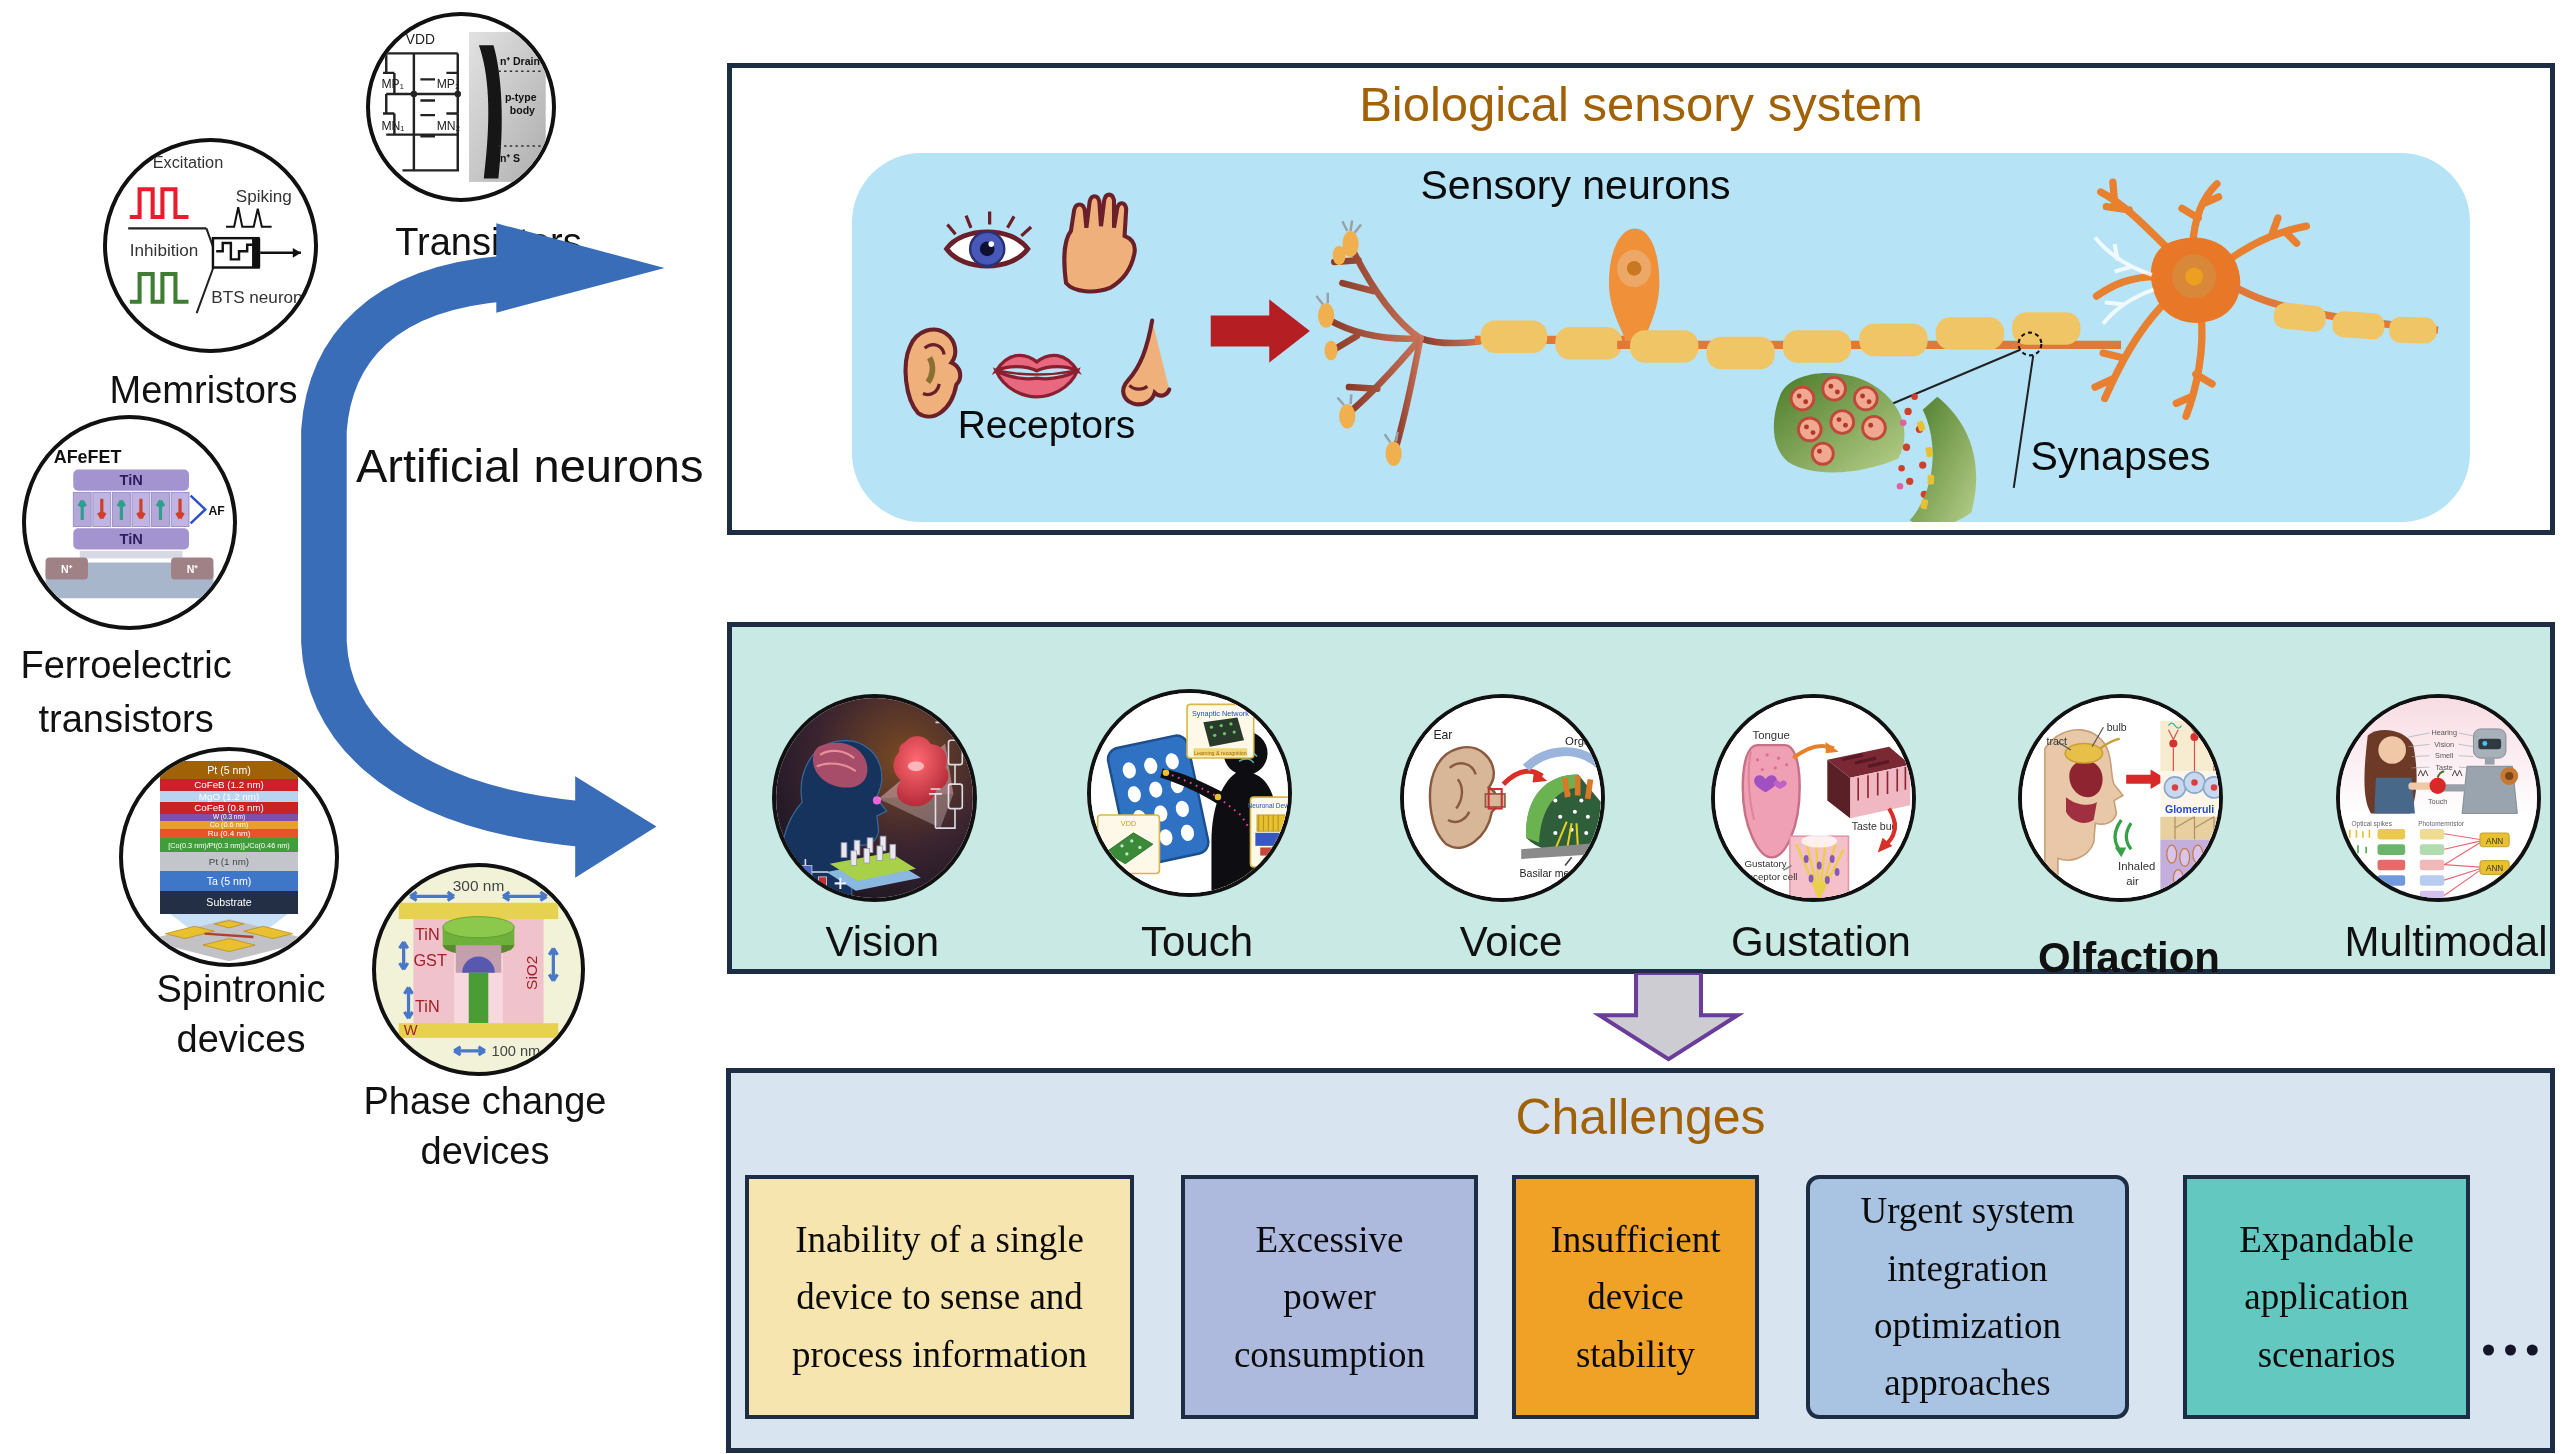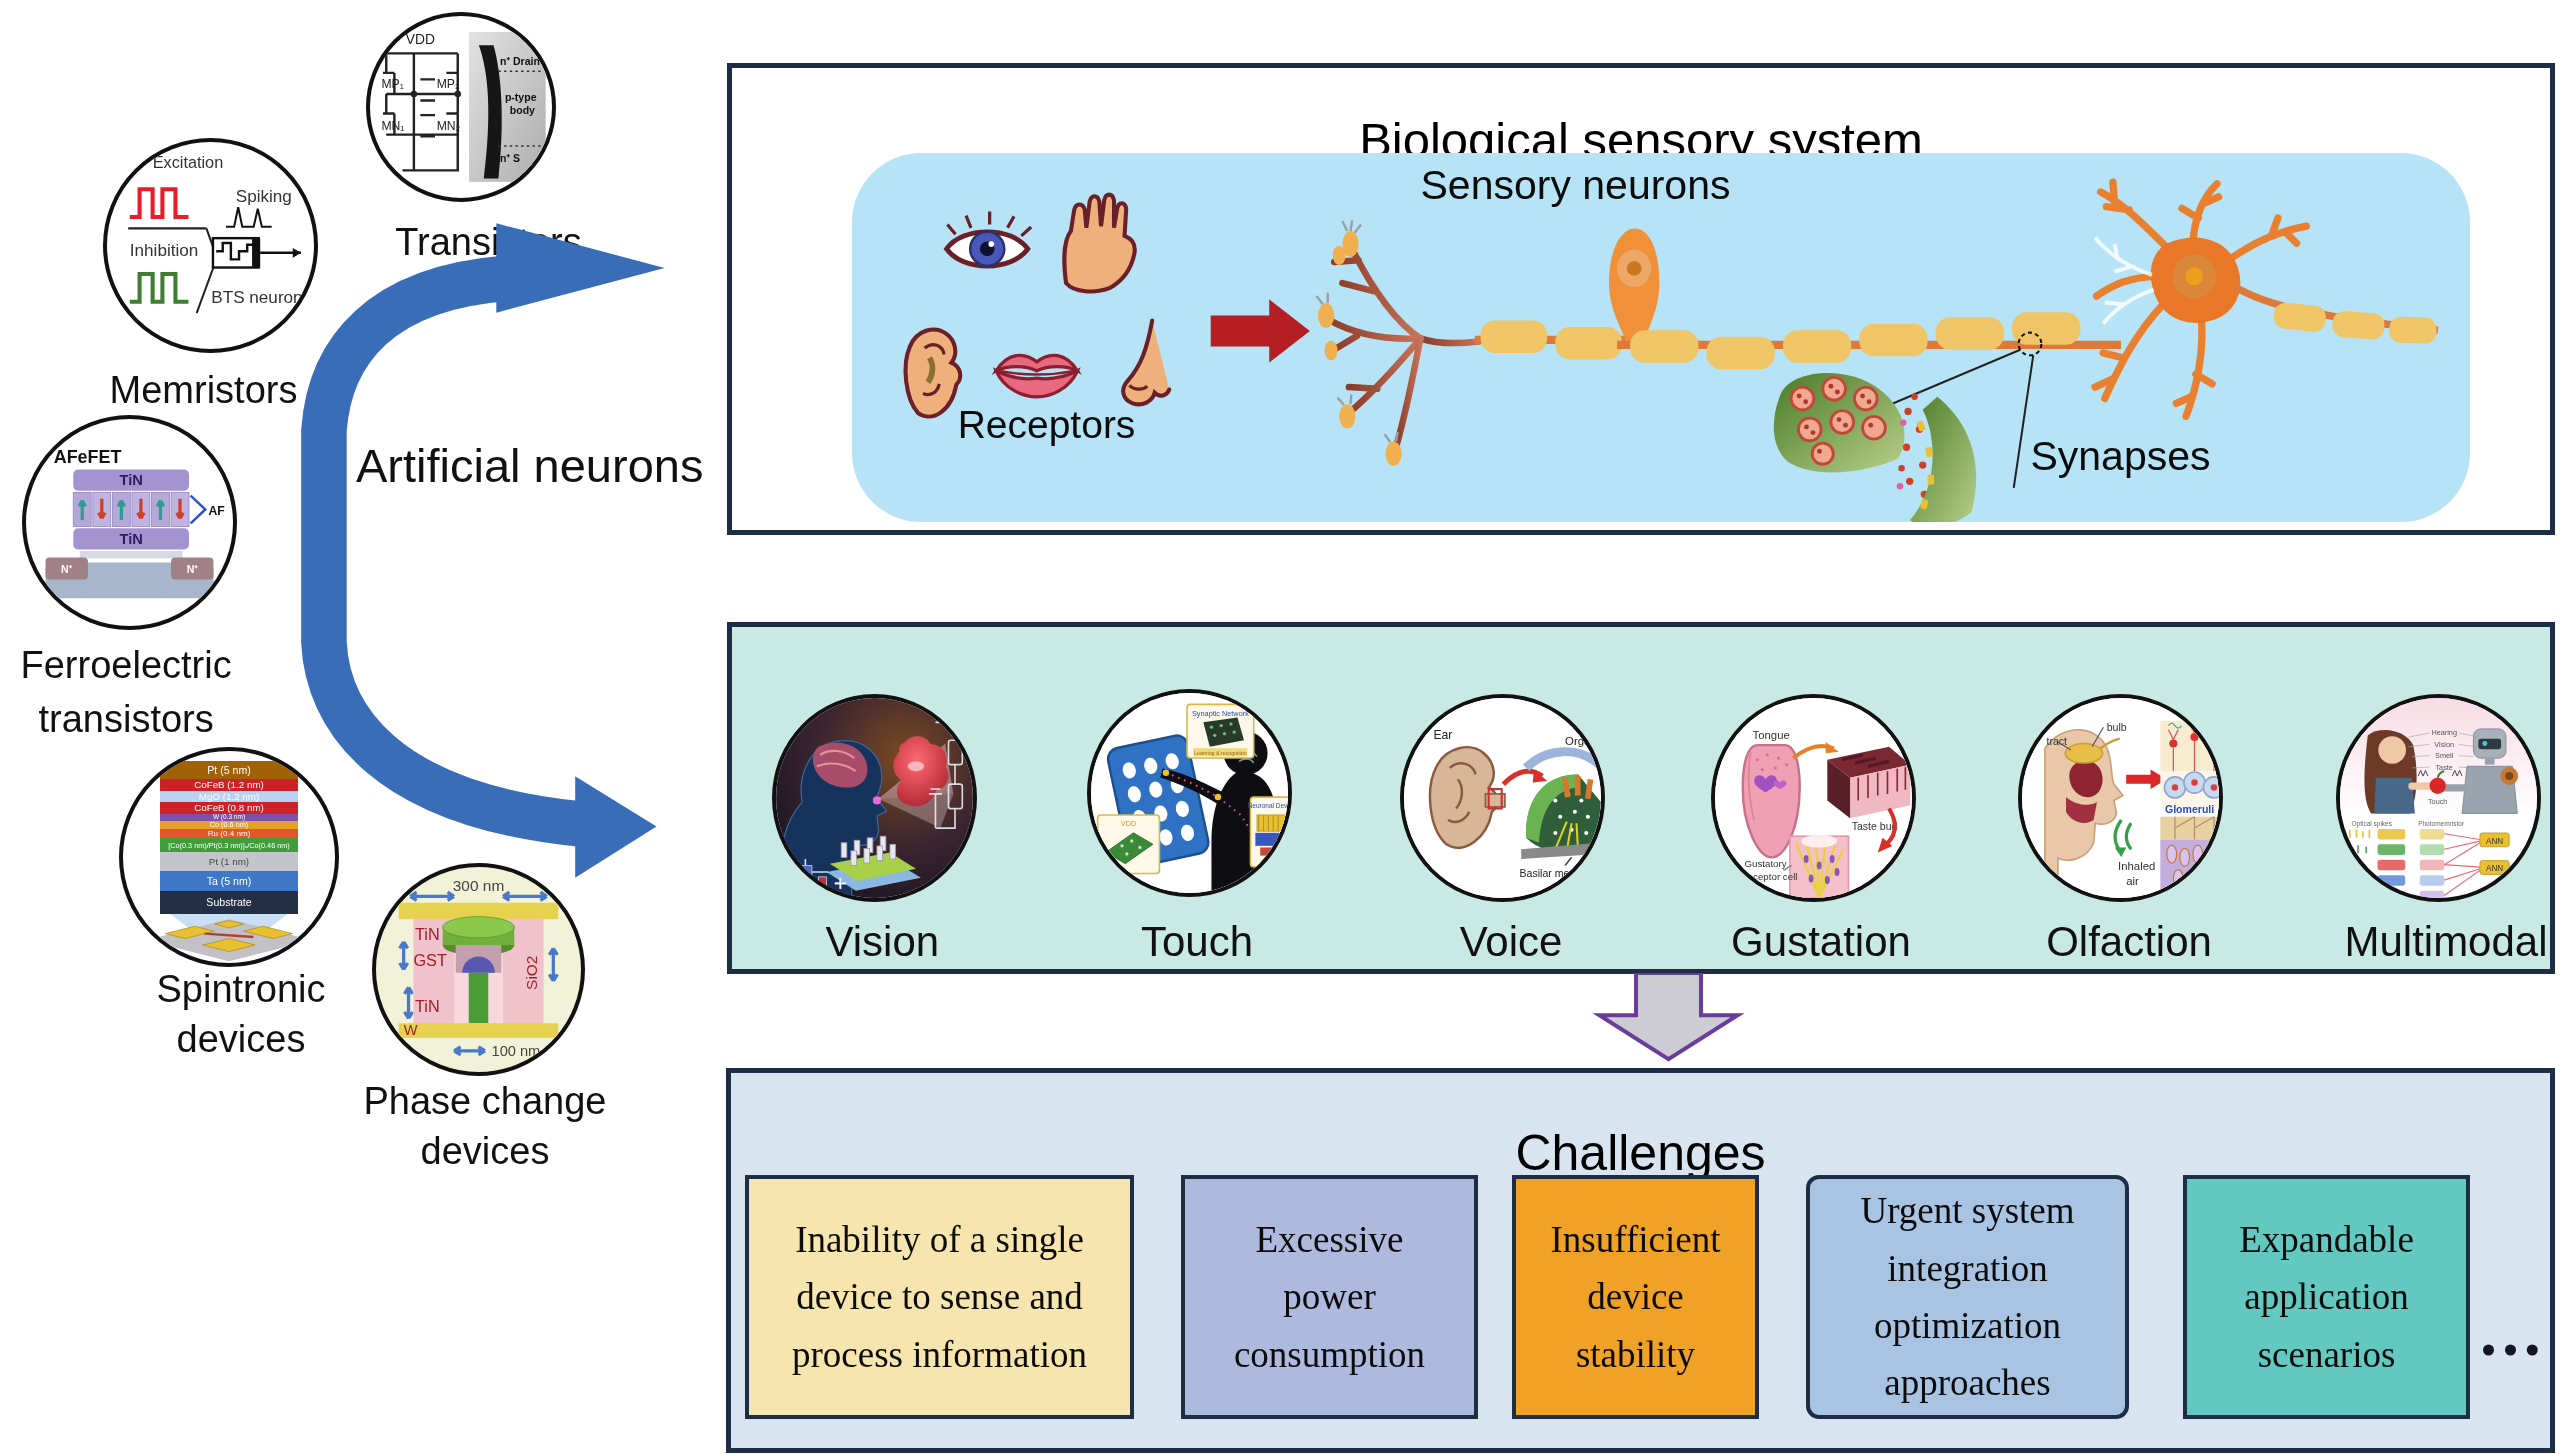--- a/index.html
+++ b/index.html
@@ -9,21 +9,21 @@
   
   .device-circle{position:absolute;border:4.1px solid #111;border-radius:50%;
                  background:#fff;overflow:hidden;}
   .device-label{position:absolute;text-align:center;font-size:38px;line-height:49px;color:#111;}
   
   .stack{position:absolute;left:37px;top:9.8px;width:138px;}
   .stack .layer{width:100%;display:flex;align-items:center;justify-content:center;
                 color:#fff;font-size:9.8px;line-height:1;overflow:hidden;white-space:nowrap;}
   
   .panel{position:absolute;border:5.7px solid #1d2e44;box-sizing:border-box;}
-  .panel-title{position:absolute;left:0;right:0;text-align:center;color:#000000;margin-top:36px;}
+  .panel-title{position:absolute;left:0;right:0;text-align:center;color:#a16207;}
   
   .modality{position:absolute;width:205px;height:208px;border:4.1px solid #111;border-radius:50%;
             background:#fff;overflow:hidden;box-sizing:border-box;}
   .modality-label{position:absolute;width:260px;text-align:center;font-size:42px;color:#111;}
   
   .chal-box{position:absolute;top:102px;height:244px;border:4.1px solid #1d2e44;box-sizing:border-box;
             display:flex;align-items:center;justify-content:center;text-align:center;
             font-family:"Liberation Serif",serif;font-size:37px;line-height:1.55;color:#0b0b0b;}
   .big-text{position:absolute;font-size:47px;line-height:62px;color:#111;}
   .dots{position:absolute;font-size:68px;font-weight:bold;letter-spacing:4.9px;color:#15152a;
@@ -715,21 +715,21 @@
           <text x="190" y="179" font-size="10" fill="#333" text-anchor="middle">ANN</text>
           <text x="190" y="213" font-size="10" fill="#333" text-anchor="middle">ANN</text>
         </g>
       </svg>
     </div>
 
     <div class="modality-label" style="left:20.3px;top:291px;">Vision</div>
     <div class="modality-label" style="left:335px;top:291px;">Touch</div>
     <div class="modality-label" style="left:649px;top:291px;">Voice</div>
     <div class="modality-label" style="left:959px;top:291px;">Gustation</div>
-    <div class="modality-label" style="left:1267px;top:291px;">Olfaction</div>
+    <div class="modality-label" style="left:1267px;top:307px;font-weight:bold;">Olfaction</div>
     <div class="modality-label" style="left:1584px;top:291px;">Multimodal</div>
   </div>
 
   <svg class="abs" style="left:1591px;top:973px;" width="155" height="91" viewBox="0 0 190 112">
     <path d="M55 0 L135 0 L135 52 L180 52 L95 106 L10 52 L55 52 Z" fill="#ccccd2" stroke="#6a3d9a" stroke-width="5" stroke-linejoin="miter"></path>
   </svg>
 
   <div class="panel" style="left:726px;top:1068px;width:1829px;height:385px;background:#d9e4f1;">
     <div class="panel-title" style="top:14.6px;font-size:50px;">Challenges</div>
     <div class="chal-box" style="left:14px;width:389px;padding:0 42px;background:#f6e5ae;">Inability of a single device to sense and process information</div>

